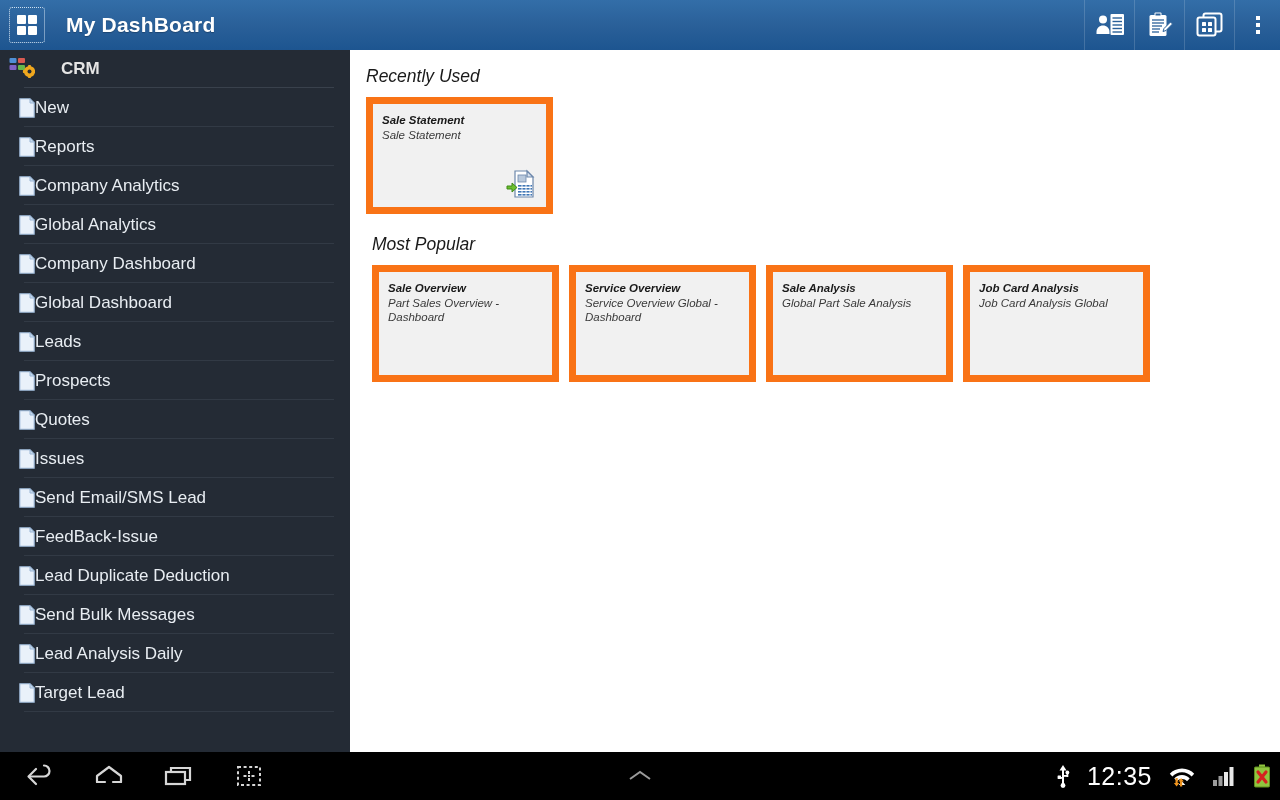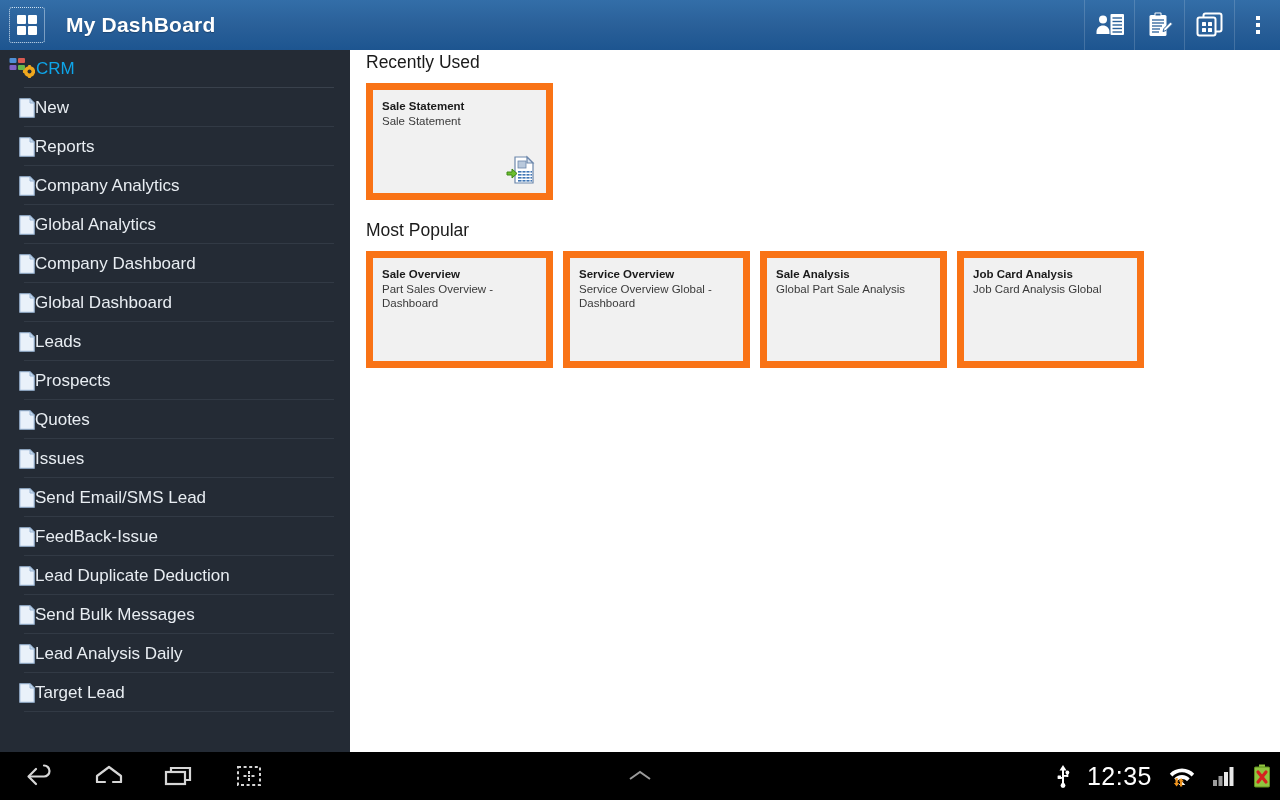--- a/index.html
+++ b/index.html
@@ -117,23 +117,24 @@
     content: "";
     position: absolute;
     left: 24px;
     right: 16px;
     bottom: 0;
     height: 1px;
     background: #39414c;
   }
   .crm-icon { width: 26px; height: 24px; position: relative; flex: 0 0 26px; }
   .crm-label {
-    color: #0ea5e9;
+    color: #e5e5e5;
     font-size: 17px;
-    margin-left: 1px;
+    margin-left: 26px;
+    font-weight: bold;
   }
   .nav-list { }
   .nav-item {
     height: 39px;
     display: flex;
     align-items: center;
     padding-left: 19px;
     position: relative;
   }
   .nav-item::after {
@@ -155,30 +156,31 @@
   .nav-label {
     color: #e8edf2;
     font-size: 17px;
     white-space: nowrap;
   }
 
   
   .content {
     flex: 1 1 auto;
     background: #ffffff;
-    padding: 2px 0 0 16px;
+    padding: 16px 0 0 16px;
     overflow: hidden;
+    font-style: italic;
   }
   .section-title {
     font-size: 17.5px;
     color: #1a1a1a;
     font-weight: normal;
     margin: 0 0 10px 0;
   }
-  .section + .section { margin-top: 20px; }
+  .section + .section { margin-top: 20px; margin-left: 6px; }
   .card-row { display: flex; gap: 10px; }
   .card {
     width: 187px;
     height: 117px;
     background: #f1f1f1;
     border: 7px solid #f97316;
     padding: 9px 9px 0 9px;
     position: relative;
     overflow: hidden;
   }

